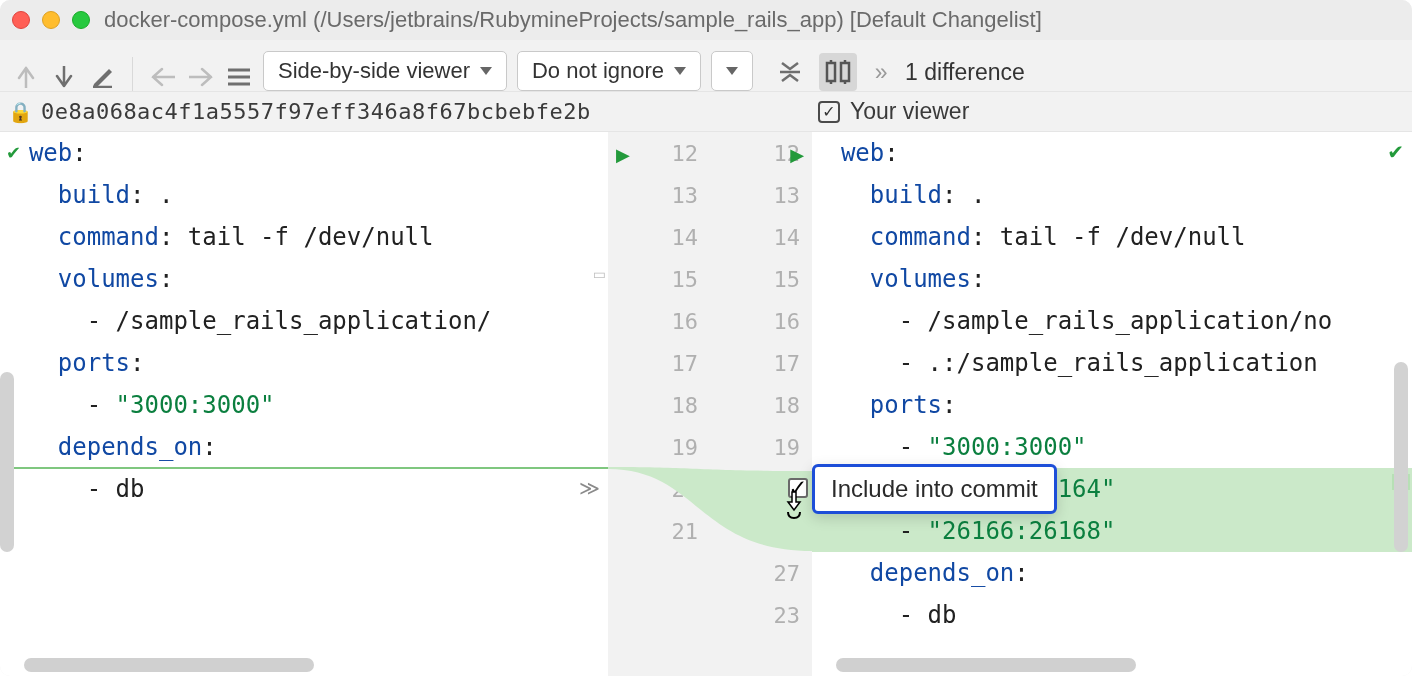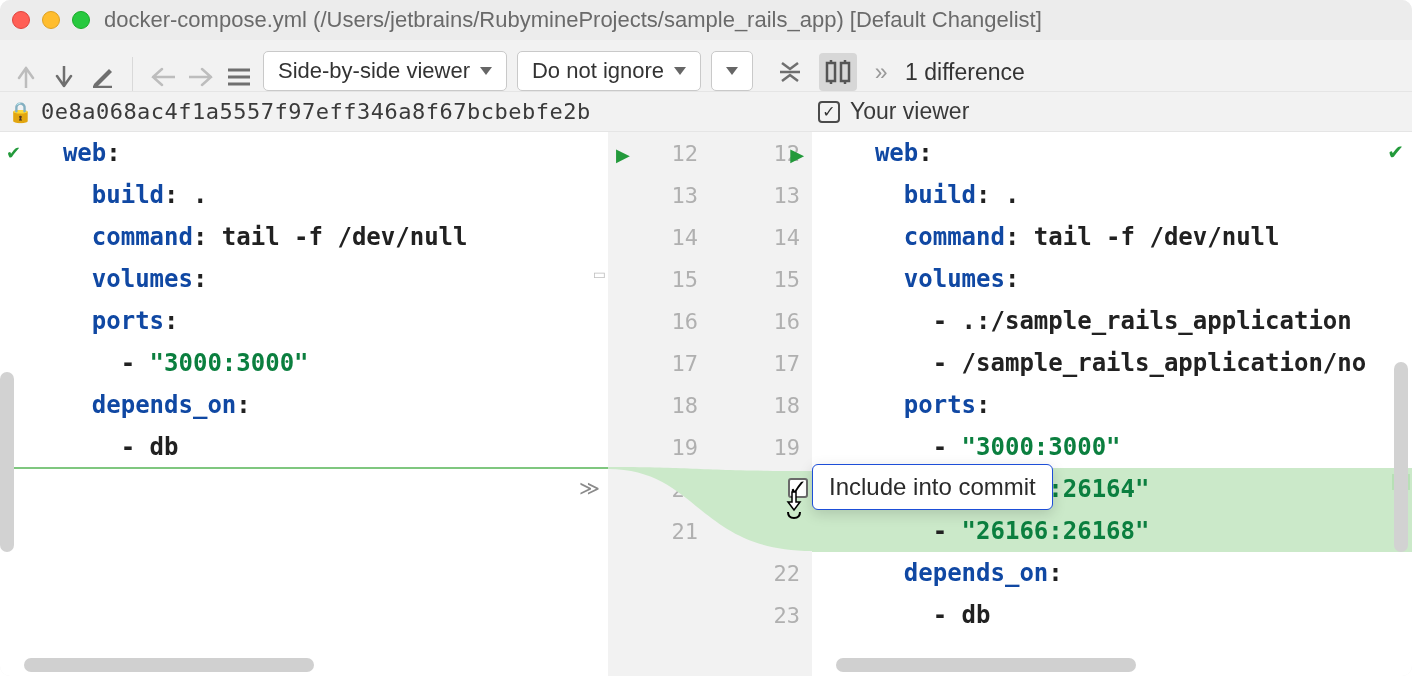--- a/index.html
+++ b/index.html
@@ -36,35 +36,35 @@
   .sha { font-family: "SF Mono","Menlo",monospace; font-size:22px; color:#3a3a3a; letter-spacing:0.5px; }
   .chk { width:22px; height:22px; border:2px solid #4a4a4a; border-radius:4px; display:flex; align-items:center; justify-content:center; color:#333; font-size:16px; }
 
   
   .diff { flex:1; display:flex; position:relative; background:#fff; overflow:hidden; }
   .pane { position:relative; overflow:hidden; }
   .pane.left { width:608px; }
   .gutter { width:204px; background:#f2f2f2; display:flex; }
   .gcol { width:102px; display:flex; flex-direction:column; }
   .pane.right { flex:1; }
-  .codeline { height:42px; display:flex; align-items:center; font-family:"SF Mono","Menlo",monospace; font-size:24px; white-space:pre; padding-left:34px; color:#212121;font-weight:bold; }
+  .codeline { height:42px; display:flex; align-items:center; font-family:"SF Mono","Menlo",monospace; font-size:24px; white-space:pre; color:#212121; }
   .gline { height:42px; display:flex; align-items:center; justify-content:flex-end; padding-right:12px; font-family:"SF Mono","Menlo",monospace; font-size:22px; color:#b0b0b0; }
   .kw { color:#1048a3; }
   .str { color:#0b7f3f; }
 
   
   .runmark { position:absolute; left:6px; color:#239a3b; font-size:18px; }
   .runmark-g { position:absolute; color:#239a3b; font-size:18px; }
   .errormark { position:absolute; right:8px; top:8px; color:#239a3b; font-size:20px; }
   .foldmark { position:absolute; right:2px; color:#c0c0c0; font-size:14px; }
   .greenline { position:absolute; left:0; right:0; height:2px; background:#7fc77f; }
   .chevrons { position:absolute; color:#8a8a8a; font-size:20px; }
   .checkbox-small { position:absolute; width:20px; height:20px; border:2px solid #6a6a6a; border-radius:3px; display:flex; align-items:center; justify-content:center; background:#fff; }
 
-  .tooltip { position:absolute; background:#fff; border:1px solid #1d4ed8; border-radius:6px; padding:8px 16px; font-size:24px; color:#2a2a2a; box-shadow:0 4px 14px rgba(0,0,0,0.15); z-index:30; }
+  .tooltip { position:absolute; background:#fff; border:3px solid #1d4ed8; border-radius:6px; padding:8px 16px; font-size:24px; color:#2a2a2a; box-shadow:0 4px 14px rgba(0,0,0,0.15); z-index:30; }
   .cursor { position:absolute; font-size:26px; z-index:40; color:#000; }
 
   
   .hscroll { position:absolute; bottom:4px; height:14px; width:100%; }
   .hthumb { position:absolute; height:14px; background:#d0d0d0; border-radius:8px; }
   .vscroll { position:absolute; right:4px; top:0; bottom:20px; width:14px; }
   .vthumb { position:absolute; width:14px; background:#d2d2d2; border-radius:8px; }
   .minimap-mark { position:absolute; right:2px; width:18px; height:16px; background:#b7e0b5; }
 </style>
 </head>
@@ -163,20 +163,21 @@
 
   <div class="diff">
 
     <div class="pane left">
       <span class="runmark" style="top:10px;">✔</span>
       <div id="left-code">
           <div class="codeline"><span>  </span><span class="kw">web</span><span>:</span></div>
           <div class="codeline"><span>    </span><span class="kw">build</span><span>: .</span></div>
           <div class="codeline"><span>    </span><span class="kw">command</span><span>: tail -f /dev/null</span></div>
           <div class="codeline"><span>    </span><span class="kw">volumes</span><span>:</span></div>
+          <div class="codeline"><span>      - /sample_rails_application/</span></div>
           <div class="codeline"><span>    </span><span class="kw">ports</span><span>:</span></div>
           <div class="codeline"><span>      - </span><span class="str">"3000:3000"</span></div>
           <div class="codeline"><span>    </span><span class="kw">depends_on</span><span>:</span></div>
           <div class="codeline"><span>      - db</span></div>
         </div>
       <div class="greenline" style="top:335px;"></div>
       <div class="foldmark" style="top:134px;">▭</div>
       <div class="chevrons" style="top:344px; right:8px;">≫</div>
       <div class="vscroll" style="left:0; right:auto;">
         <div class="vthumb" style="top:240px; height:180px;"></div>
@@ -211,34 +212,34 @@
       <div class="gline">12</div>
           <div class="gline">13</div>
           <div class="gline">14</div>
           <div class="gline">15</div>
           <div class="gline">16</div>
           <div class="gline">17</div>
           <div class="gline">18</div>
           <div class="gline">19</div>
           <div class="gline">20</div>
           <div class="gline">21</div>
-          <div class="gline">22</div>
+          <div class="gline">27</div>
           <div class="gline">23</div>
         </div>
     </div>
 
     <div class="pane right">
       <span class="errormark">✔</span>
       <div id="right-code">
           <div class="codeline"><span>  </span><span class="kw">web</span><span>:</span></div>
           <div class="codeline"><span>    </span><span class="kw">build</span><span>: .</span></div>
           <div class="codeline"><span>    </span><span class="kw">command</span><span>: tail -f /dev/null</span></div>
           <div class="codeline"><span>    </span><span class="kw">volumes</span><span>:</span></div>
+          <div class="codeline"><span>      - /sample_rails_application/no</span></div>
           <div class="codeline"><span>      - .:/sample_rails_application</span></div>
-          <div class="codeline"><span>      - /sample_rails_application/no</span></div>
           <div class="codeline"><span>    </span><span class="kw">ports</span><span>:</span></div>
           <div class="codeline"><span>      - </span><span class="str">"3000:3000"</span></div>
           <div class="codeline" style="background: rgb(203, 233, 201);"><span>      - </span><span class="str">"26161:26164"</span></div>
           <div class="codeline" style="background: rgb(203, 233, 201);"><span>      - </span><span class="str">"26166:26168"</span></div>
           <div class="codeline"><span>    </span><span class="kw">depends_on</span><span>:</span></div>
           <div class="codeline"><span>      - db</span></div>
         </div>
       <div class="minimap-mark" style="top:342px;"></div>
       <div class="vscroll">
         <div class="vthumb" style="top:230px; height:190px;"></div>

